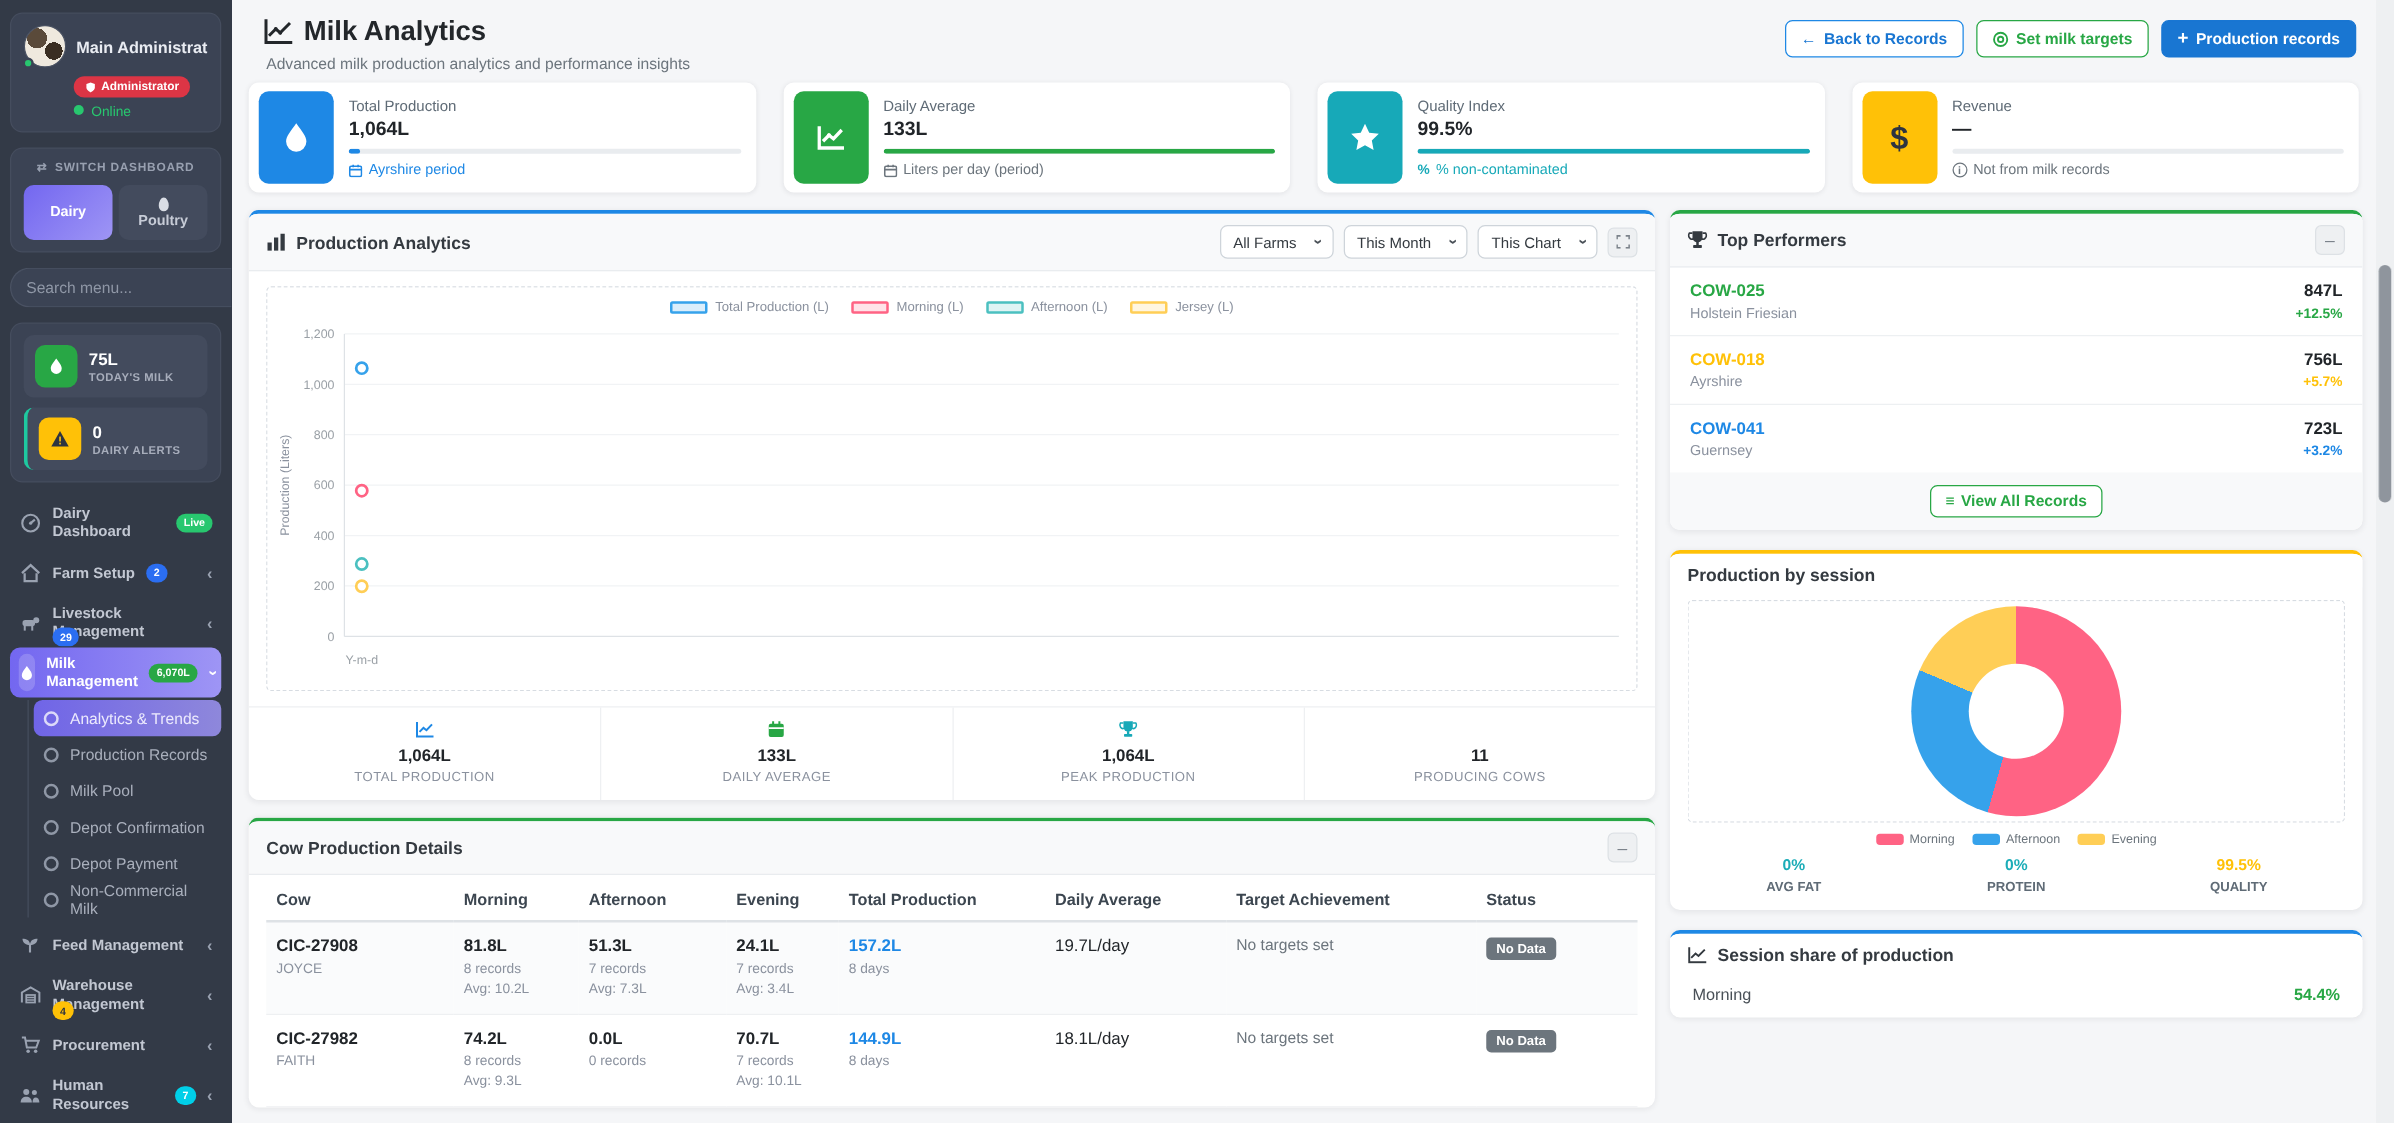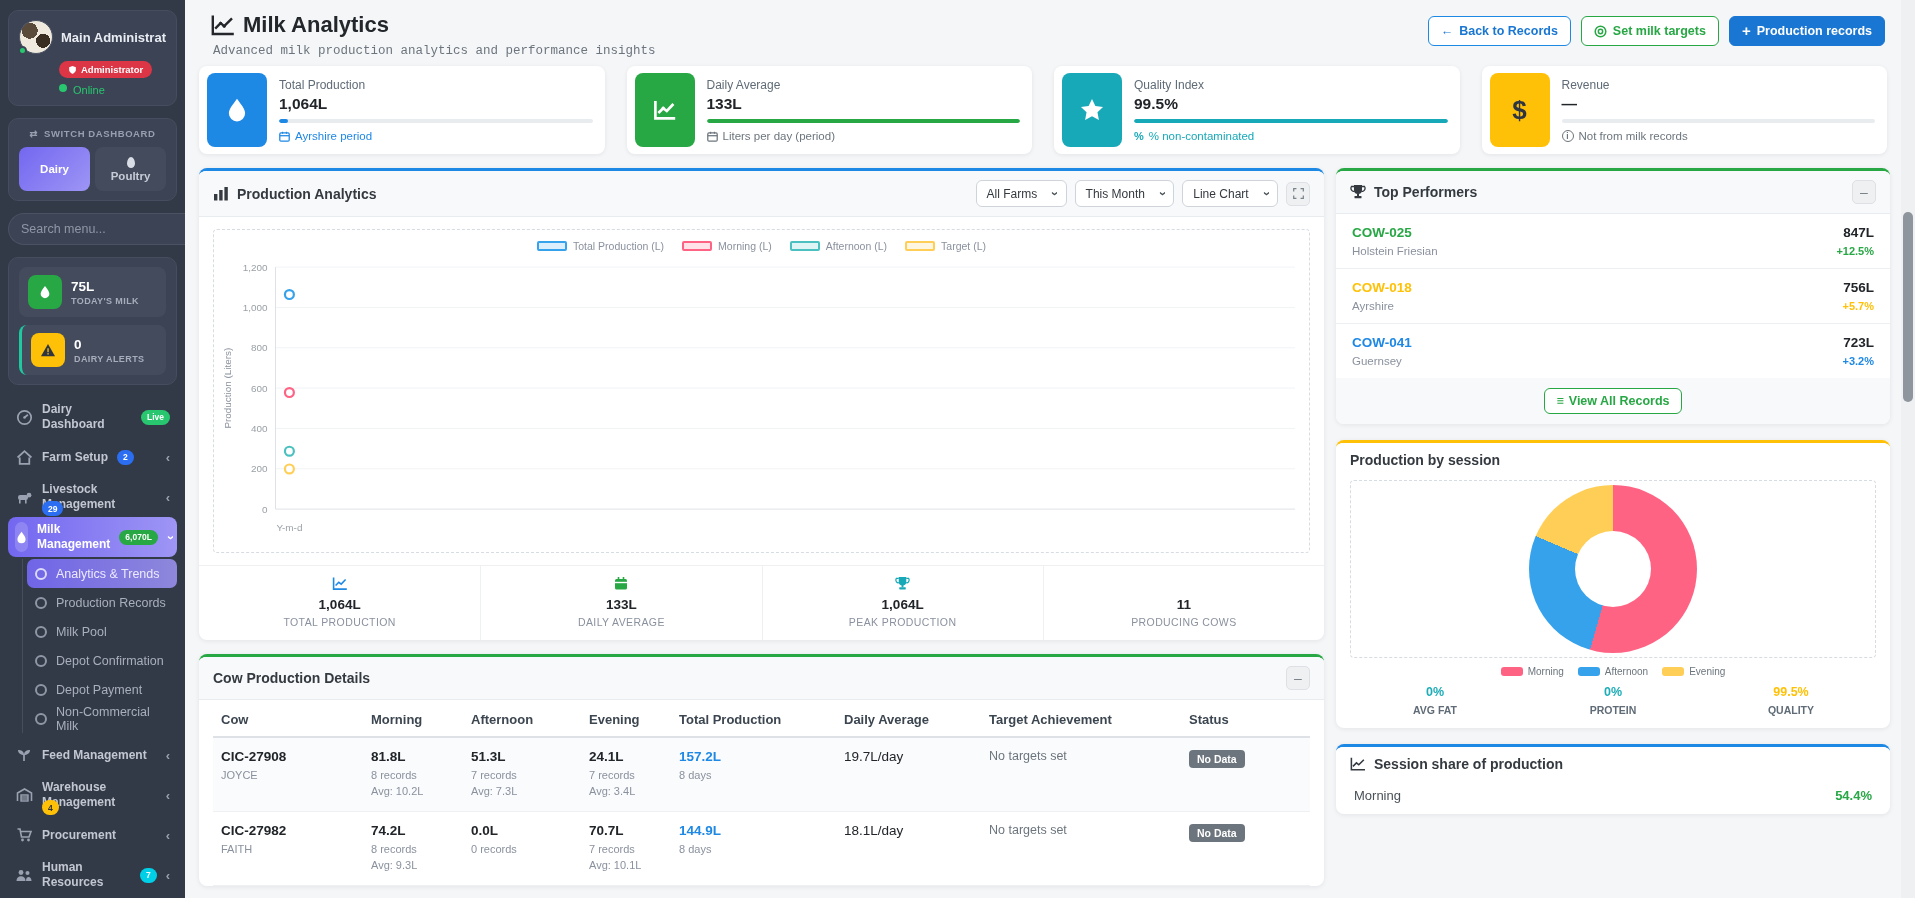--- a/index.html
+++ b/index.html
@@ -59,21 +59,21 @@
     padding:0 8px; color:#a9afbc; font-size:12.5px; cursor:pointer; }
   .sub-item .circ { width:12px; height:12px; border:2px solid #8f97a6; border-radius:50%; flex:0 0 12px; }
   .sub-item.active { background:linear-gradient(90deg,rgba(115,103,240,.95),rgba(158,149,245,.85)); color:#eceafd; }
   .sub-item.active .circ { border-color:rgba(255,255,255,.75); }
 
   
   .main { margin-left:185px; width:1730px; height:898px; padding:10px 26px 0 12px; position:relative; }
   .page-head { display:flex; align-items:flex-start; justify-content:space-between; padding:2px 4px 8px 14px; }
   .title-row { display:flex; align-items:center; gap:8px; }
   .page-title { font-size:22px; font-weight:bold; color:#23272b;text-align:center; }
-  .page-sub { font-size:12.5px; color:#6c757d; margin:6px 0 0 2px;font-family:Liberation Mono, monospace; }
+  .page-sub { font-size:12.5px; color:#6c757d; margin:6px 0 0 2px; }
   .head-btns { display:flex; gap:10px; margin-top:4px; }
   .btn { display:inline-flex; align-items:center; gap:6px; font-size:12.5px; font-weight:bold;
     border-radius:6px; padding:7px 12px; cursor:pointer; background:#fff; }
   .btn-blue-o { border:1px solid #1e88e5; color:#1976d2; }
   .btn-green-o { border:1px solid #28a745; color:#28a745; }
   .btn-blue { border:1px solid #1976d2; background:#1976d2; color:#fff; }
 
   
   .cards { display:grid; grid-template-columns:repeat(4,1fr); gap:22px; padding:0 2px; }
   .card { background:#fff; border-radius:8px; box-shadow:0 1px 4px rgba(20,30,40,.08); padding:7px 12px 7px 8px;
@@ -496,21 +496,21 @@
           <div class="head-right">
             <div class="select">
               <span>All Farms</span>
                 <span class="chev">‹</span>
             </div>
             <div class="select">
               <span>This Month</span>
                 <span class="chev">‹</span>
             </div>
             <div class="select">
-              <span>Line Chart</span>
+              <span>This Chart</span>
                 <span class="chev">‹</span>
             </div>
             <div class="mini-btn">
               <svg width="11" height="11" viewBox="0 0 16 16">
                   <path d="M1 5 V1 H5 M11 1 H15 V5 M15 11 V15 H11 M5 15 H1 V11" fill="none" stroke="#7c838b" stroke-width="1.8"></path>
                 </svg>
             </div>
           </div>
         </div>
 
@@ -523,21 +523,21 @@
               <span class="lg-item">
                 <span class="lg-swatch" style="border-color: rgb(255, 99, 132); background: rgba(255, 99, 132, 0.18);"></span>
                 <span>Morning (L)</span>
               </span>
               <span class="lg-item">
                 <span class="lg-swatch" style="border-color: rgb(75, 192, 192); background: rgba(75, 192, 192, 0.18);"></span>
                 <span>Afternoon (L)</span>
               </span>
               <span class="lg-item">
                 <span class="lg-swatch" style="border-color: rgb(255, 206, 86); background: rgba(255, 206, 86, 0.18);"></span>
-                <span>Target (L)</span>
+                <span>Jersey (L)</span>
               </span>
             </div>
           <svg id="line-chart" viewBox="0 0 1096 296" style="width:100%; height:296px;">
               <line x1="58" x2="1086" y1="256" y2="256" class="grid zero"></line>
               <text x="50" y="259.5" text-anchor="end" class="tick">0</text>
               <line x1="58" x2="1086" y1="215.33333333333334" y2="215.33333333333334" class="grid"></line>
               <text x="50" y="218.83333333333334" text-anchor="end" class="tick">200</text>
               <line x1="58" x2="1086" y1="174.66666666666669" y2="174.66666666666669" class="grid"></line>
               <text x="50" y="178.16666666666669" text-anchor="end" class="tick">400</text>
               <line x1="58" x2="1086" y1="134" y2="134" class="grid"></line>

